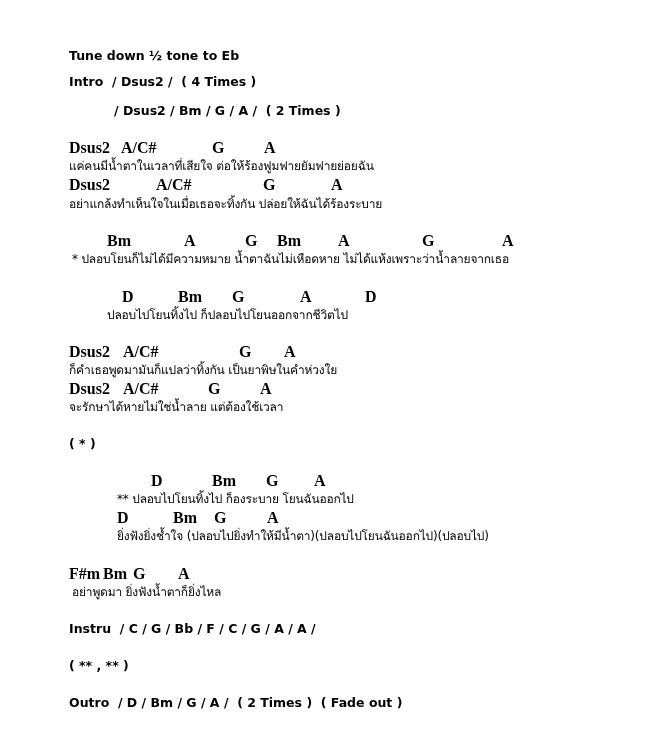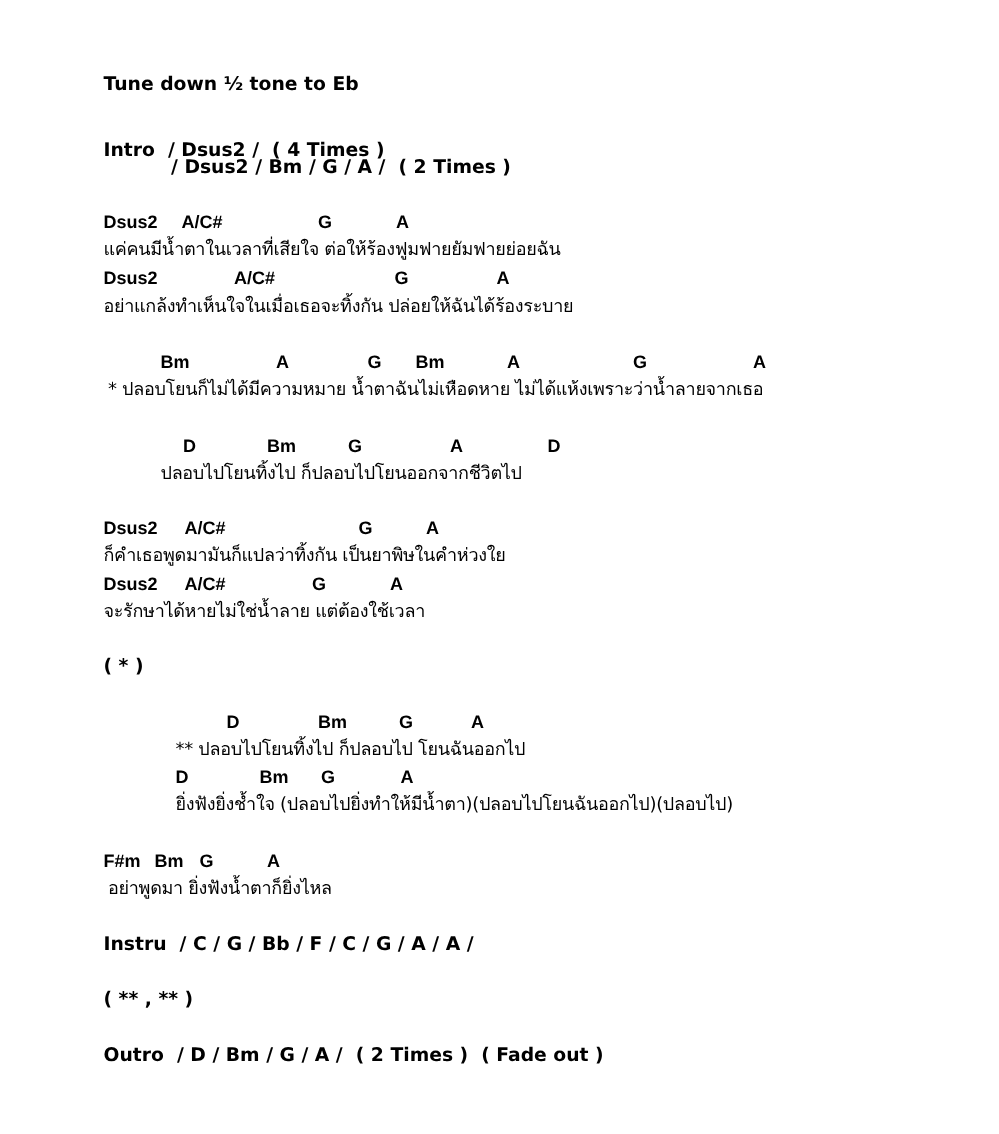--- a/index.html
+++ b/index.html
@@ -21,39 +21,39 @@
     font-size: 12px;
     line-height: 16px;
   }
   .bold {
     font-weight: bold;
     font-size: 12.5px;
   }
   .chord {
     position: absolute;
     font-weight: bold;
-    font-size: 12px;
+    font-size: 16px;
     line-height: 16px;
     white-space: pre;
-    font-family: Liberation Sans, sans-serif;
+    font-family: Liberation Serif, serif;
   }
   .thai {
     font-family: "DejaVu Sans", sans-serif;
     font-size: 12px;
     letter-spacing: -0.2px;
   }
 </style>
 </head>
 <body>
 
 <div>
 
   <div class="line bold" style="left:69px; top:48px;">Tune down ½ tone to Eb</div>
 
-  <div class="line bold" style="left:69px; top:92px;">Intro  / Dsus2 /  ( 4 Times )</div>
+  <div class="line bold" style="left:69px; top:74px;">Intro  / Dsus2 /  ( 4 Times )</div>
   <div class="line bold" style="left:114px; top:103px;">/ Dsus2 / Bm / G / A /  ( 2 Times )</div>
 
   <div>
     <span class="chord" style="left:69px; top:140px;">Dsus2</span>
     <span class="chord" style="left:121px; top:140px;">A/C#</span>
     <span class="chord" style="left:212px; top:140px;">G</span>
     <span class="chord" style="left:264px; top:140px;">A</span>
     <div class="line thai" style="left:69px; top:158px;">แค่คนมีน้ำตาในเวลาที่เสียใจ ต่อให้ร้องฟูมฟายยัมฟายย่อยฉัน</div>
 
     <span class="chord" style="left:69px; top:177px;">Dsus2</span>
@@ -95,21 +95,21 @@
     <div class="line thai" style="left:69px; top:399px;">จะรักษาได้หายไม่ใช่น้ำลาย แต่ต้องใช้เวลา</div>
   </div>
 
   <div class="line bold" style="left:69px; top:436px;">( * )</div>
 
   <div>
     <span class="chord" style="left:151px; top:473px;">D</span>
     <span class="chord" style="left:212px; top:473px;">Bm</span>
     <span class="chord" style="left:266px; top:473px;">G</span>
     <span class="chord" style="left:314px; top:473px;">A</span>
-    <div class="line thai" style="left:117px; top:491px;">** ปลอบไปโยนทิ้งไป ก็ปลอบไป โยนฉันออกไป</div>
+    <div class="line thai" style="left:117px; top:491px;">** ปลอบไปโยนทิ้งไป ก็องระบาย โยนฉันออกไป</div>
 
     <span class="chord" style="left:117px; top:510px;">D</span>
     <span class="chord" style="left:173px; top:510px;">Bm</span>
     <span class="chord" style="left:214px; top:510px;">G</span>
     <span class="chord" style="left:267px; top:510px;">A</span>
     <div class="line thai" style="left:117px; top:528px;text-align:center;">ยิ่งฟังยิ่งช้ำใจ (ปลอบไปยิ่งทำให้มีน้ำตา)(ปลอบไปโยนฉันออกไป)(ปลอบไป)</div>
   </div>
 
   <div>
     <span class="chord" style="left:69px; top:566px;">F#m</span>

